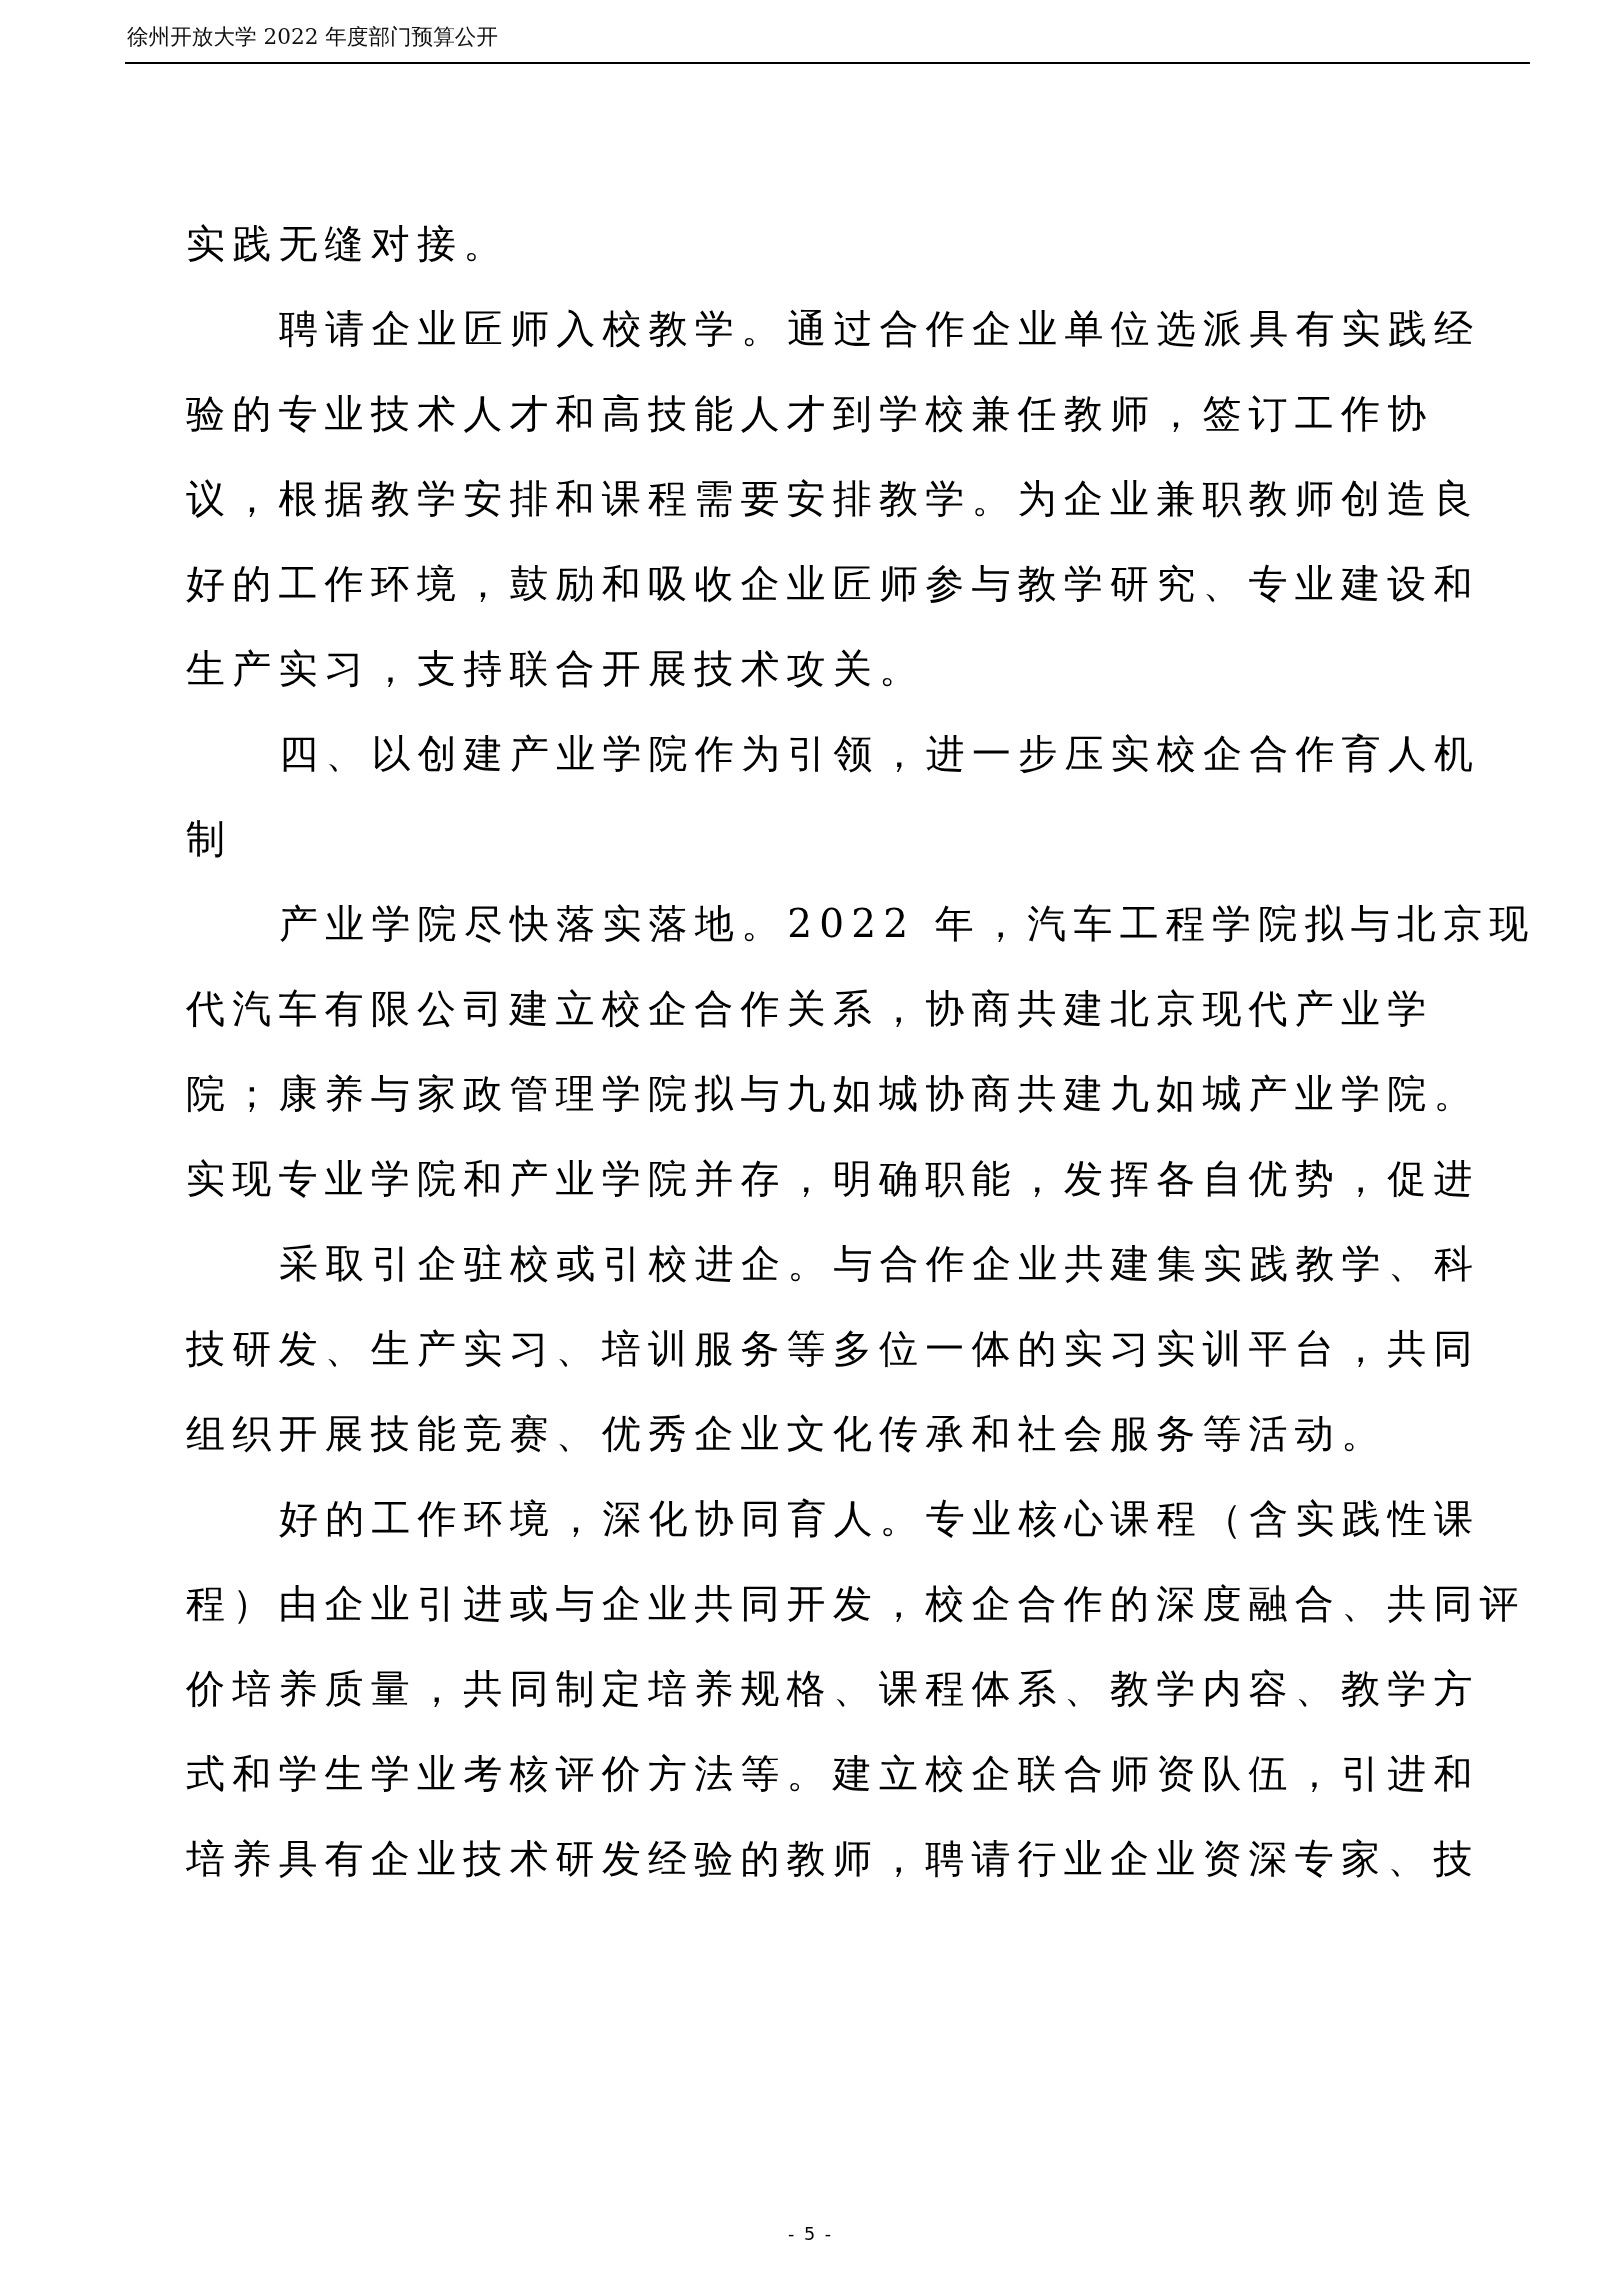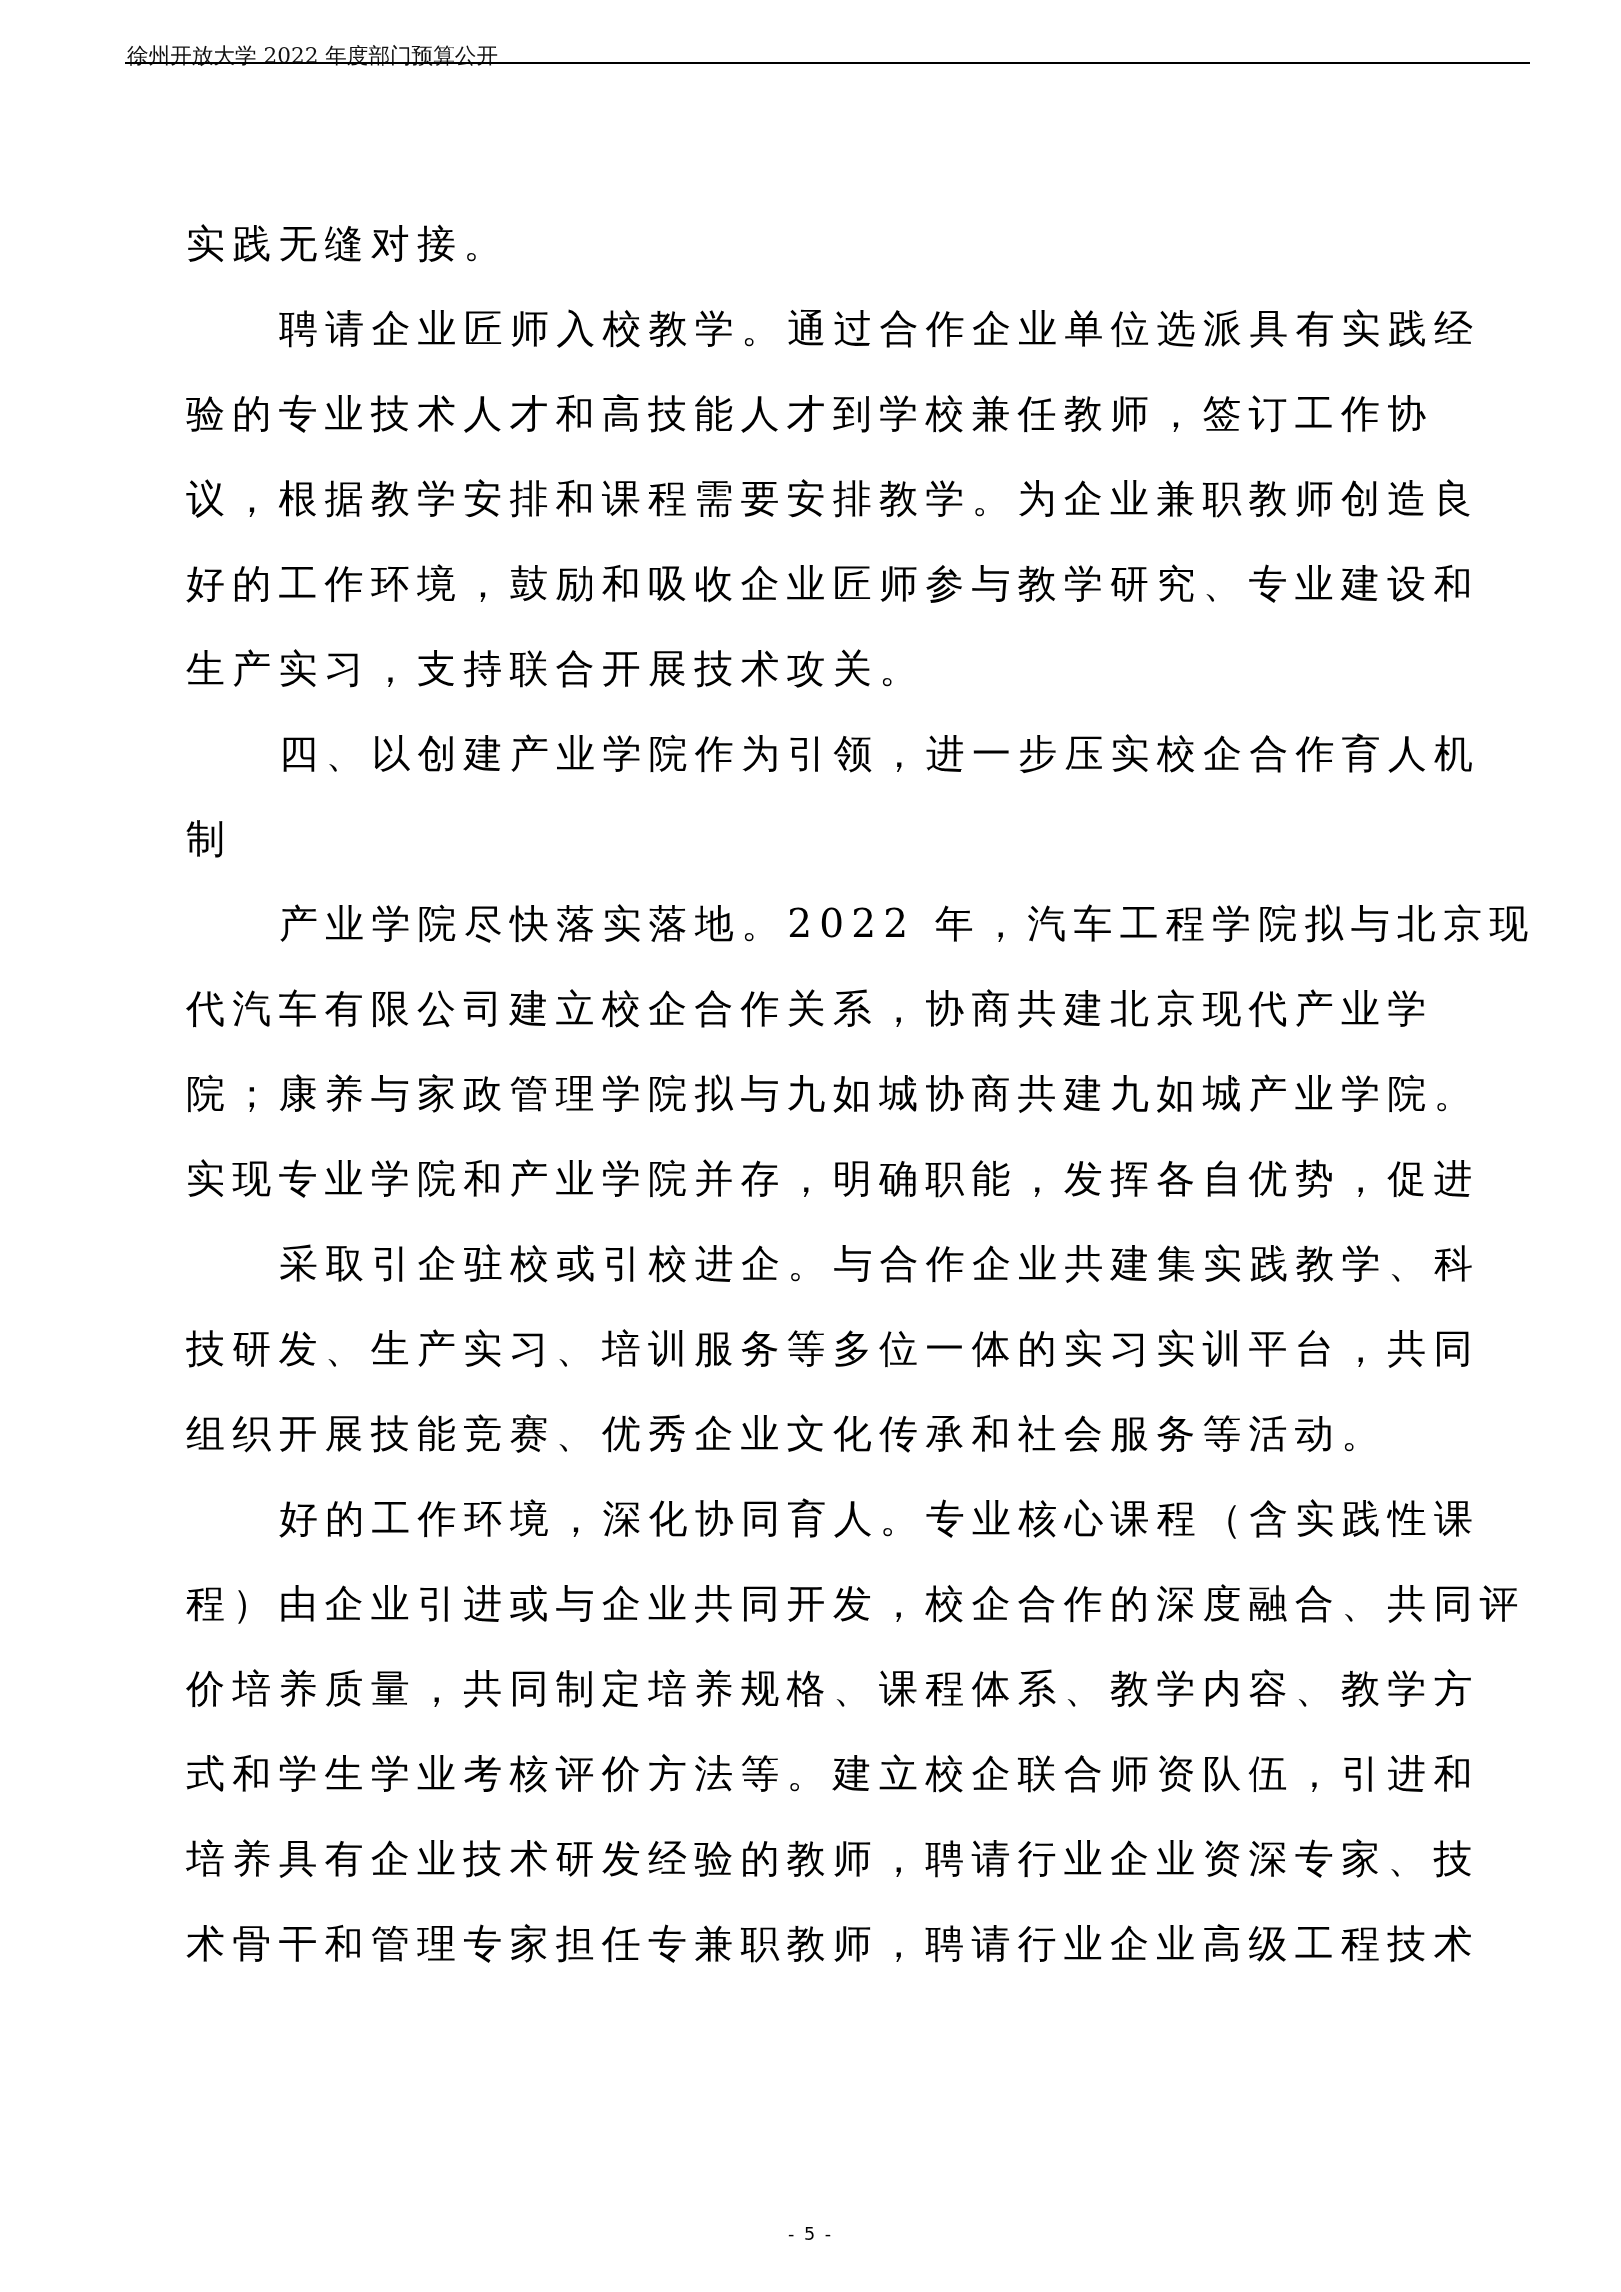--- a/index.html
+++ b/index.html
@@ -11,21 +11,21 @@
     width: 1621px;
     height: 2293px;
     position: relative;
     overflow: hidden;
     color: #000000;
     font-family: "DejaVu Serif", "Liberation Serif", serif;
   }
   .page-header {
     position: absolute;
     left: 127px;
-    top: 41px;
+    top: 22px;
     font-size: 21.6px;
     line-height: 29px;
     color: #111111;
     white-space: nowrap;
     font-family: "DejaVu Serif", "Liberation Serif", serif;
   }
   .header-rule {
     position: absolute;
     left: 125px;
     top: 62px;
@@ -82,17 +82,16 @@
   <div class="line">院；康养与家政管理学院拟与九如城协商共建九如城产业学院。</div>
   <div class="line">实现专业学院和产业学院并存，明确职能，发挥各自优势，促进</div>
   <div class="line indent">采取引企驻校或引校进企。与合作企业共建集实践教学、科</div>
   <div class="line">技研发、生产实习、培训服务等多位一体的实习实训平台，共同</div>
   <div class="line">组织开展技能竞赛、优秀企业文化传承和社会服务等活动。</div>
   <div class="line indent">好的工作环境，深化协同育人。专业核心课程（含实践性课</div>
   <div class="line">程）由企业引进或与企业共同开发，校企合作的深度融合、共同评</div>
   <div class="line">价培养质量，共同制定培养规格、课程体系、教学内容、教学方</div>
   <div class="line">式和学生学业考核评价方法等。建立校企联合师资队伍，引进和</div>
   <div class="line">培养具有企业技术研发经验的教师，聘请行业企业资深专家、技</div>
-  <div class="line">术骨干和管理专家担任专兼职教师，聘请行业企业高级工程技术</div>
 </div>
 
 <div class="page-number">- 5 -</div>
 
 
 </body></html>

